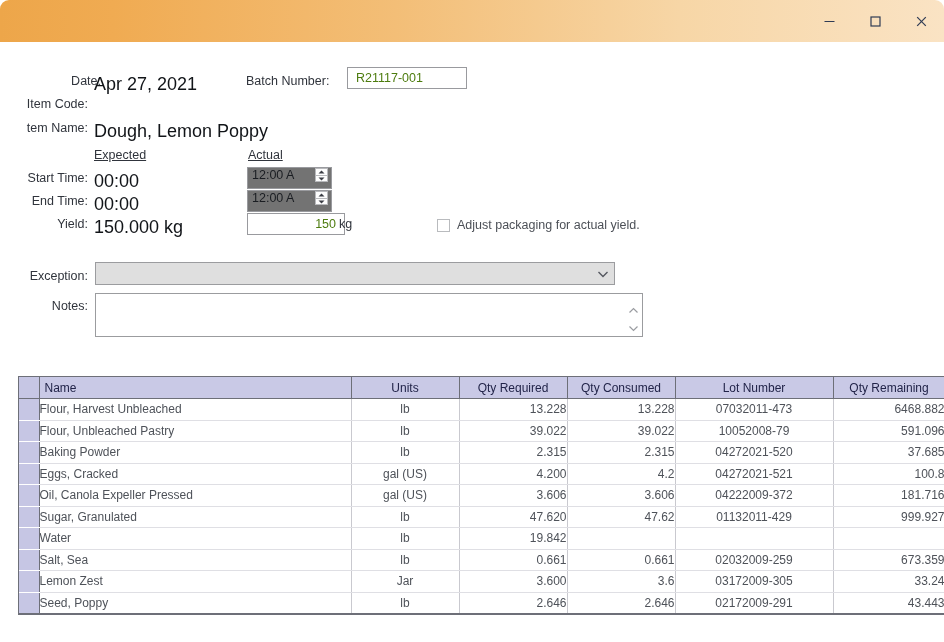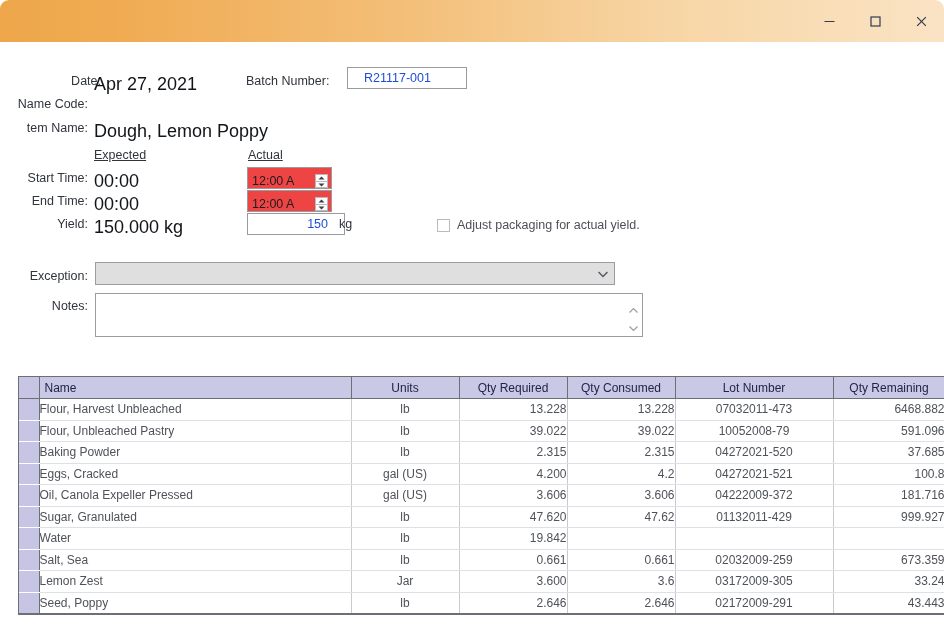--- a/index.html
+++ b/index.html
@@ -76,33 +76,33 @@
     white-space: nowrap;
   }
 
   .tbox {
     position: absolute;
     box-sizing: border-box;
     border: 1px solid #999a9e;
     background: #ffffff;
     font-family: "Liberation Sans", sans-serif;
     font-size: 12.5px;
-    color: #1d4ed8;
-    padding: 0 16px;
+    color: #4d7c0f;
+    padding: 0 8px;
     line-height: 20px;
     outline: none;
   }
 
   .spin-wrap {
     position: absolute;
     box-sizing: border-box;
     border: 1px solid #999a9e;
-    background: #ef4444;
-    display: flex;
-    align-items: flex-end;
+    background: #737373;
+    display: flex;
+    align-items: flex-start;
   }
   .spin-val {
     flex: 1;
     font-size: 12.5px;
     color: #1a1d22;
     padding-left: 4px;
     display: flex;
     align-items: center;
   }
   .spin-btns {
@@ -283,21 +283,21 @@
 </div>
 
 <div id="form">
 
   <div class="lbl lbl-r" style="left:0px; top:32px; width:88px;padding-left:13px;">Date:</div>
   <div class="lbl-bold" style="left:94px; top:32px;">Apr 27, 2021</div>
 
   <div class="lbl" style="left:246px; top:32px;">Batch Number:</div>
   <div class="tbox" style="left:347px; top:25px; width:120px; height:22px; line-height:20px;">R21117-001</div>
 
-  <div class="lbl lbl-r" style="left:0px; top:55px; width:88px;">Name Code:</div>
+  <div class="lbl lbl-r" style="left:0px; top:55px; width:88px;">Item Code:</div>
   <div class="lbl-bold" style="left:94px; top:55px;"></div>
 
   <div class="lbl lbl-r" style="left:0px; top:79px; width:88px;">tem Name:</div>
   <div class="lbl-bold" style="left:94px; top:79px;">Dough, Lemon Poppy</div>
 
   <div class="underline-hdr" style="left:94px; top:106px;">Expected</div>
   <div class="underline-hdr" style="left:248px; top:106px;text-align:center;">Actual</div>
 
   <div class="lbl lbl-r" style="left:0px; top:129px; width:88px;">Start Time:</div>
   <div class="lbl-bold" style="left:94px; top:129px;">00:00</div>

